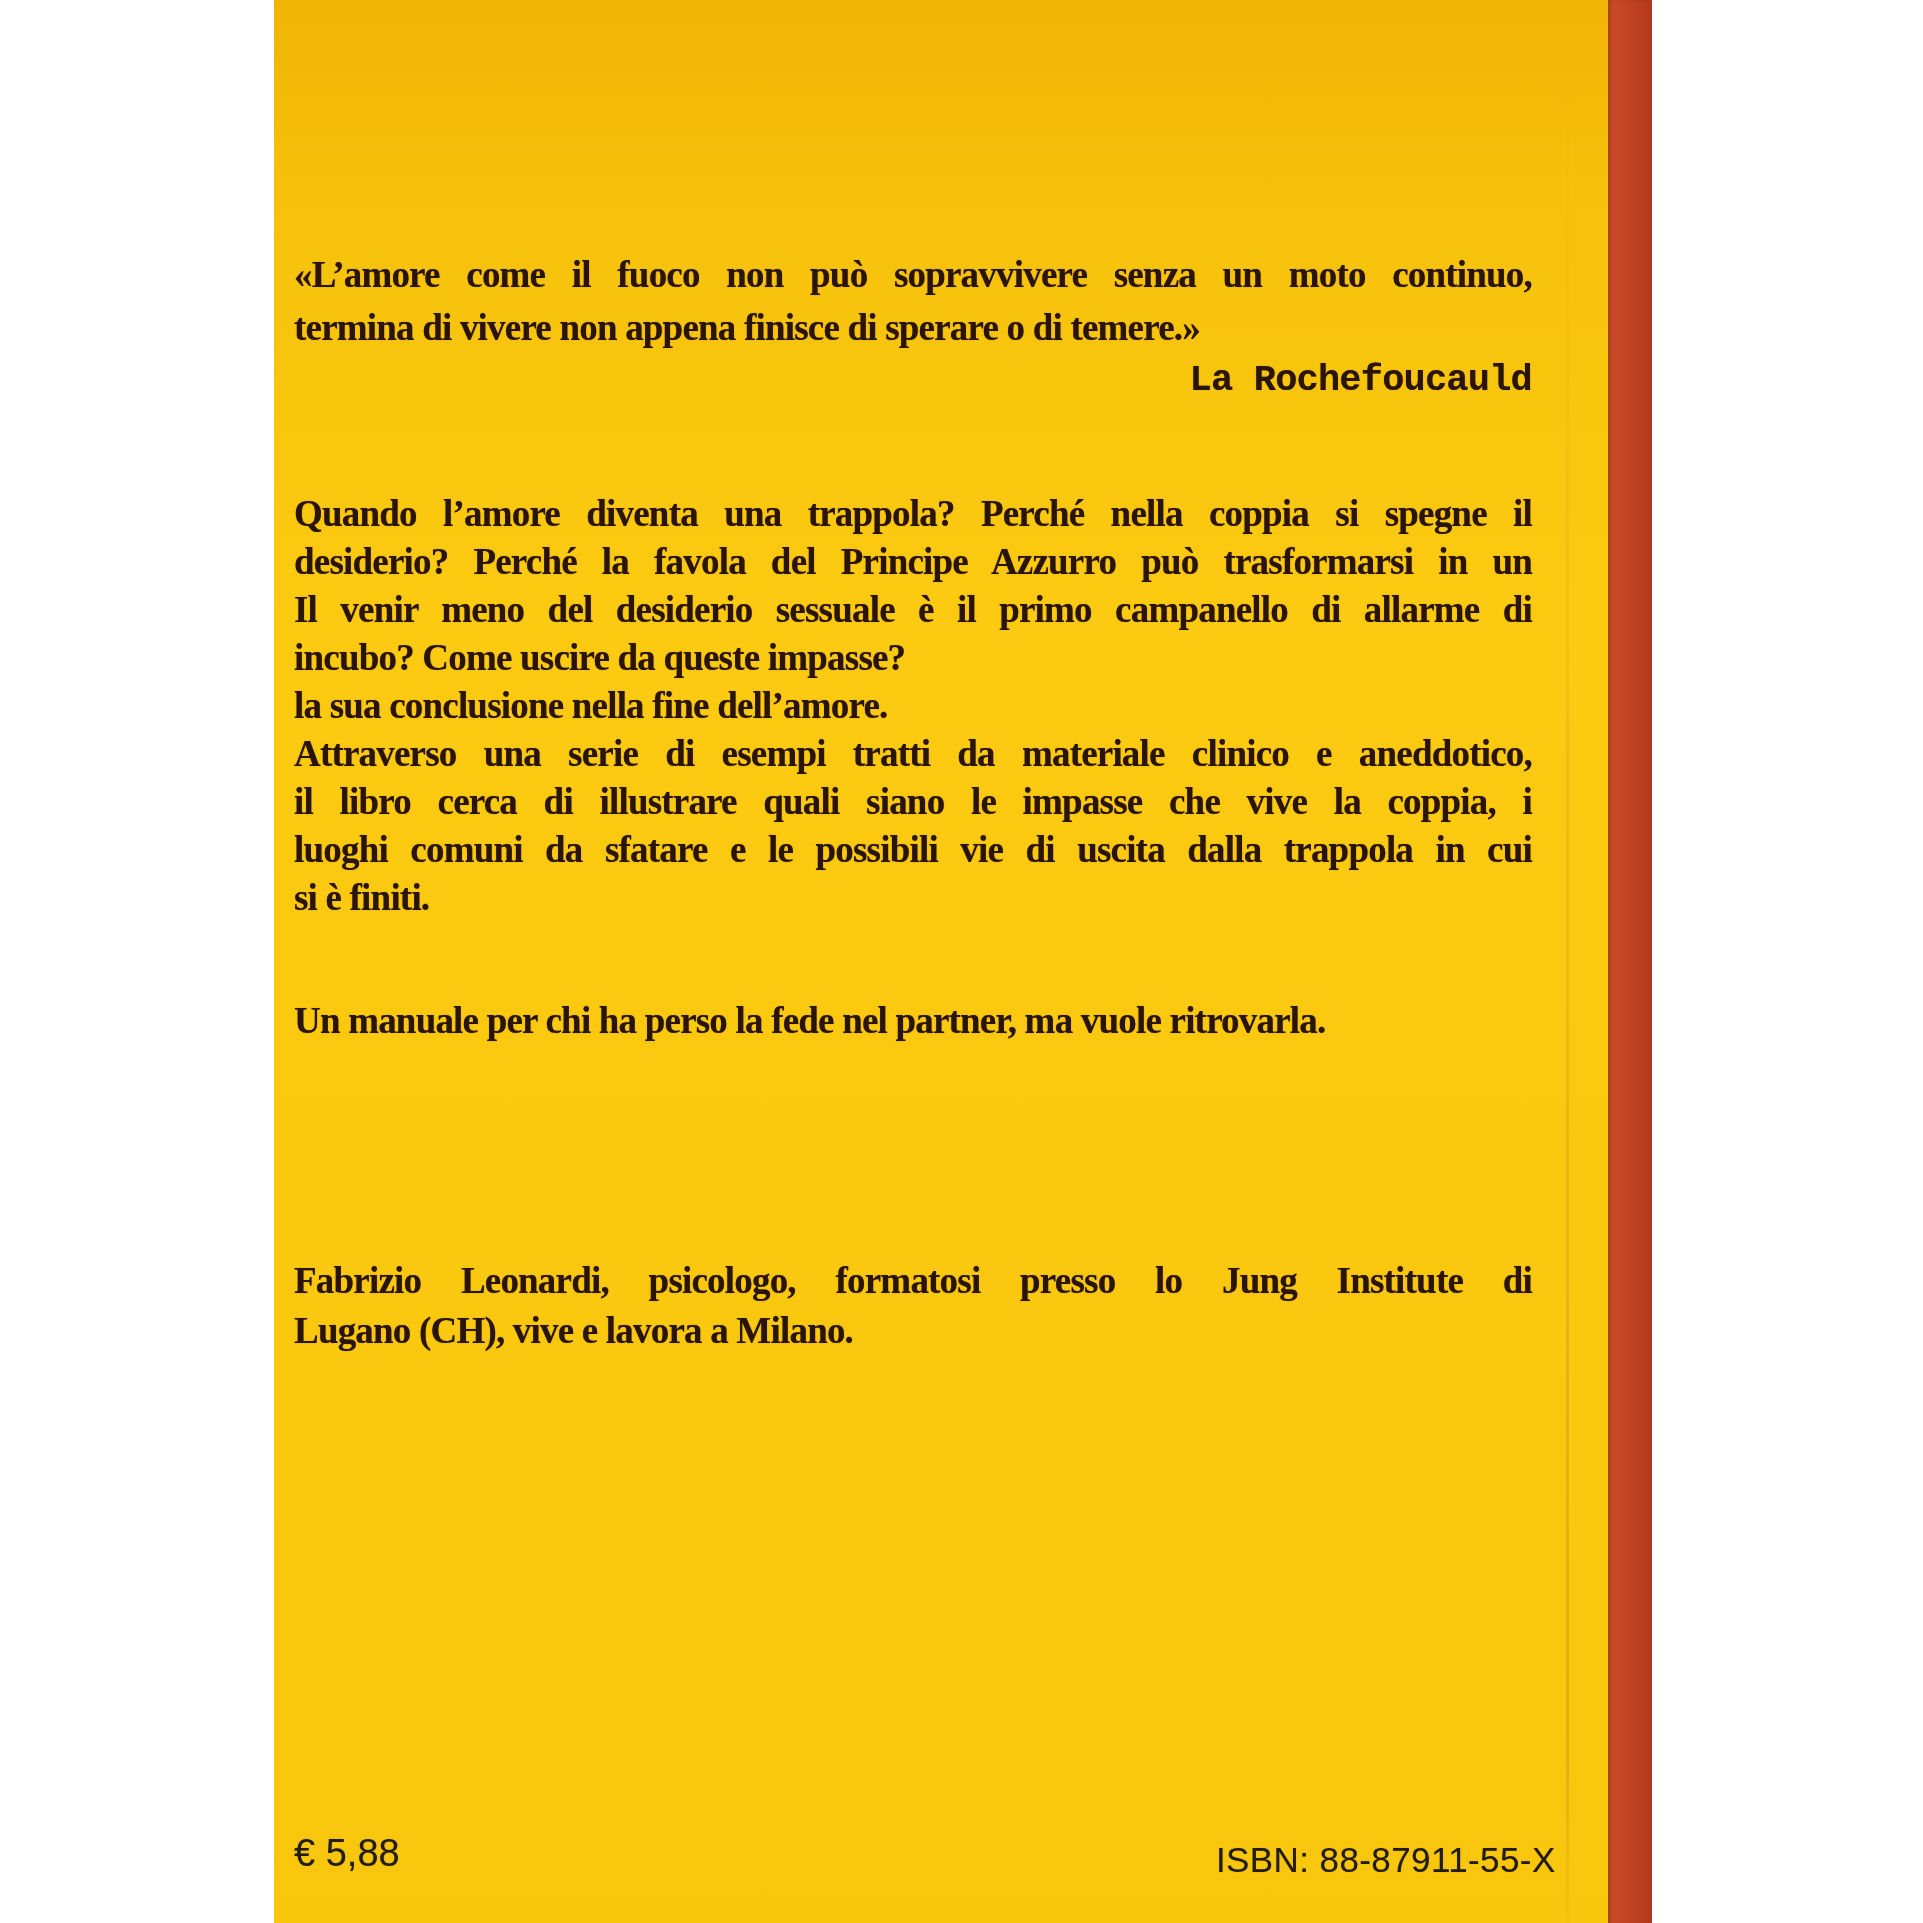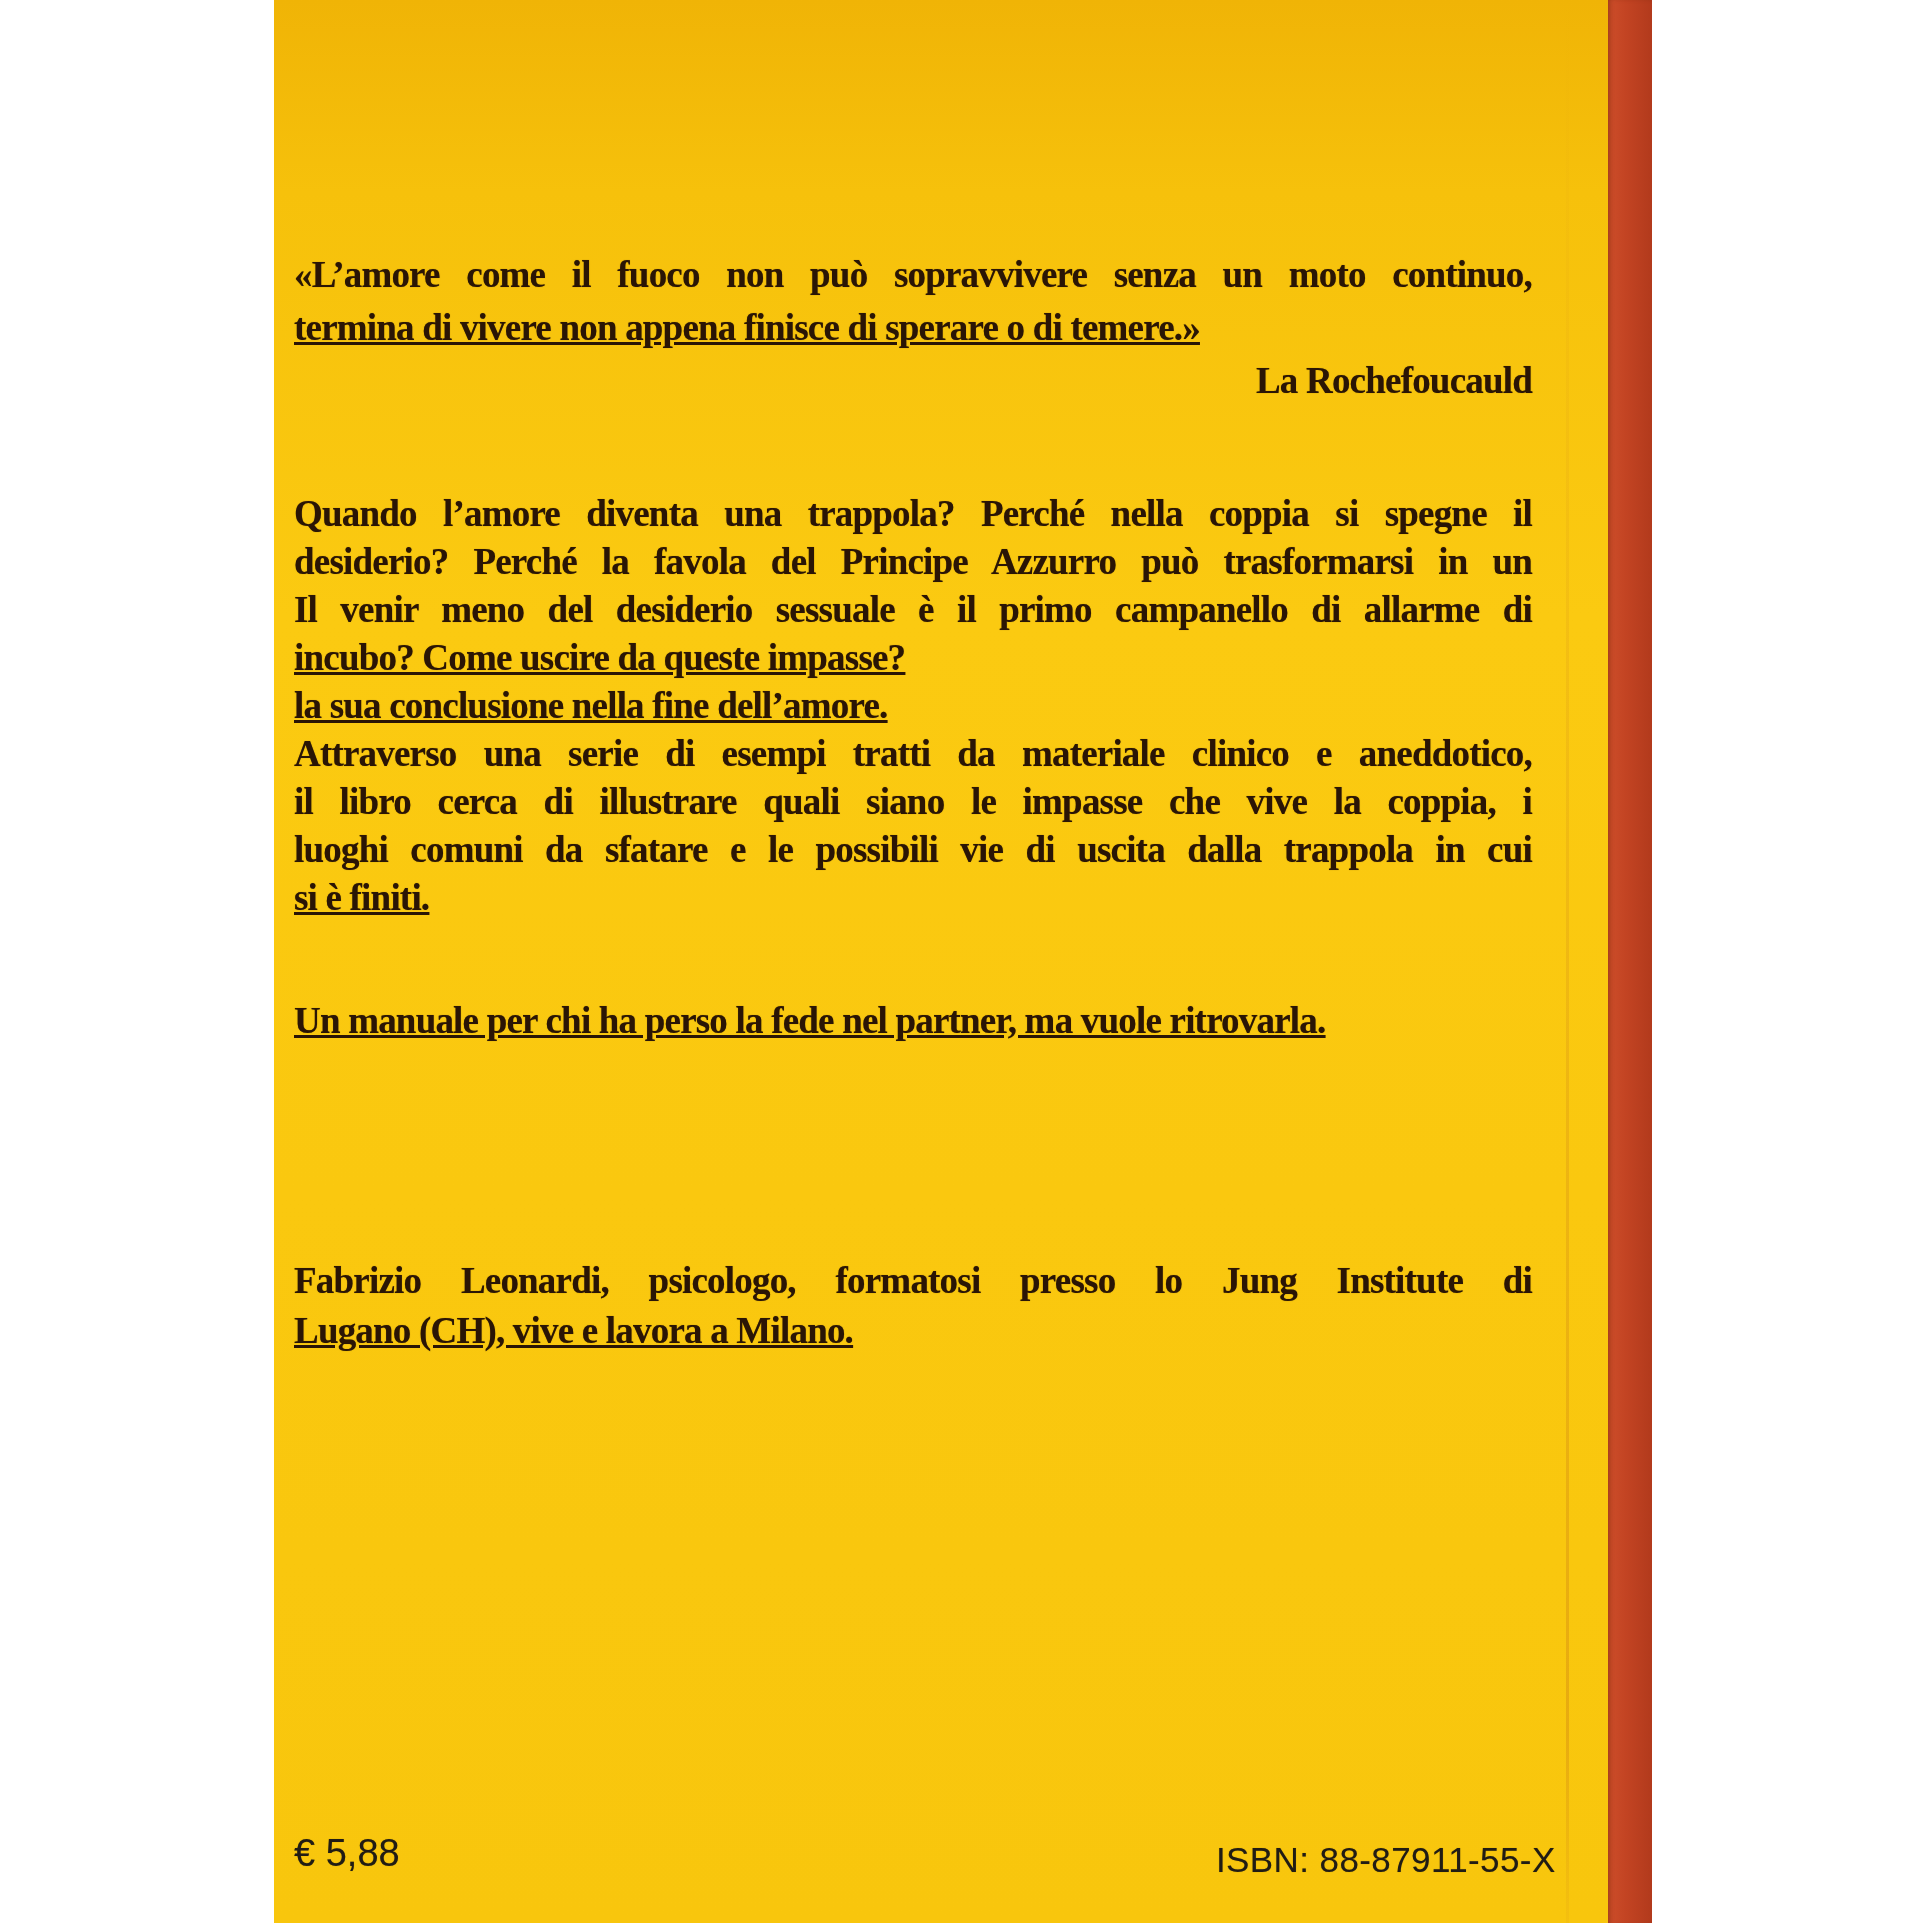--- a/index.html
+++ b/index.html
@@ -74,22 +74,22 @@
     font-size: 37px;
     letter-spacing: -0.8px;
     text-shadow: 0 0 0.8px rgba(42,21,5,0.55);
   }
   .quote-block { top: 248px; line-height: 53px; }
   .synopsis-block { top: 490px; line-height: 48px; }
   .tagline-block { top: 997px; line-height: 48px; }
   .author-block { top: 1256px; line-height: 50px; }
   .line { width: 100%; }
   .line.j { text-align: justify; text-align-last: justify; }
-  .line.l { text-align: left; text-align-last: left; text-decoration: underline; }
-  .line.r { text-align: right; text-align-last: right; }
+  .line.l { text-align: left; text-align-last: left; }
+  .line.r { text-align: right; text-align-last: right; font-family: Liberation Mono, monospace; }
   .sans {
     font-family: "Liberation Sans", "DejaVu Sans", sans-serif;
     color: var(--footer-ink);
     text-shadow: 0 0 0.8px rgba(33,28,20,0.4);
   }
   .price {
     position: absolute;
     left: 20px;
     top: 1832px;
     font-size: 38px;

